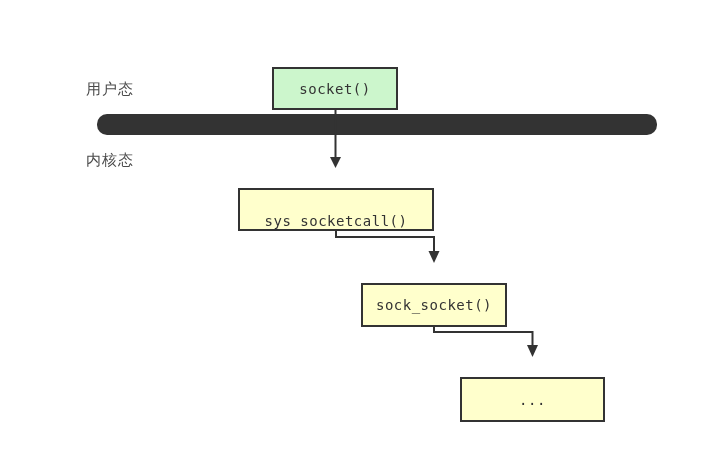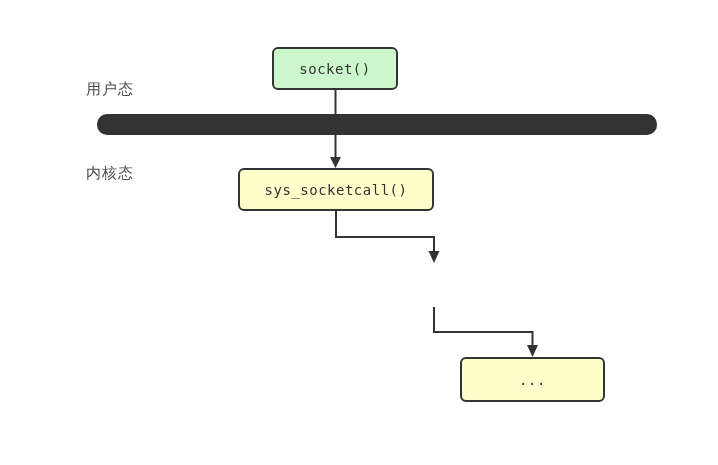--- a/index.html
+++ b/index.html
@@ -13,21 +13,21 @@
   }
   .region-label {
     position: absolute;
     font-size: 15px;
     letter-spacing: 1px;
     color: #4a4a4a;
     line-height: 1;
     white-space: nowrap;
   }
   .region-label.user   { left: 86px; top: 81px; }
-  .region-label.kernel { left: 86px; top: 152px; margin-top: 13px; }
+  .region-label.kernel { left: 86px; top: 152px; }
   .boundary-bar {
     position: absolute;
     left: 97px; top: 114px;
     width: 560px; height: 21px;
     border-radius: 10px;
     background: #333333;
   }
   .connectors {
     position: absolute;
     left: 0; top: 0;
@@ -36,29 +36,30 @@
   }
   .connectors polyline {
     fill: none;
     stroke-width: 2;
     stroke-linejoin: miter;
   }
   .node {
     position: absolute;
     box-sizing: border-box;
     border: 2px solid #333333;
-    border-radius: 6px;
+    border-radius: 0;
     display: flex;
     align-items: center;
     justify-content: center;
     font-family: "DejaVu Sans Mono", "Liberation Mono", monospace;
     font-size: 14px;
     letter-spacing: 0.5px;
     color: #333333;
     white-space: nowrap;
+    margin-top: 20px;
   }
   .node.socket         { left: 272px; top: 47px;  width: 126px; height: 43px; }
   .node.sys-socketcall { left: 238px; top: 168px; width: 196px; height: 43px; }
   .node.sock-socket    { left: 361px; top: 263px; width: 146px; height: 44px; }
   .node.ellipsis       { left: 460px; top: 357px; width: 145px; height: 45px; }
 </style>
 </head>
 <body>
 
 <div class="canvas">
@@ -78,22 +79,25 @@
     <polygon points="428.5,251 439.5,251 434,263" fill="#333333"></polygon>
 
     <polyline points="434,307 434,332 532.5,332 532.5,346" stroke="#333333"></polyline>
     <polygon points="527,345 538,345 532.5,357" fill="#333333"></polygon>
   </svg>
 
   <div class="node socket" style="background-color: rgb(204, 246, 204); border-color: rgb(51, 51, 51); color: rgb(51, 51, 51);">
     <span>socket()</span>
   </div>
 
-  <div class="node sys-socketcall" style="background-color: rgb(255, 255, 204); border-color: rgb(51, 51, 51); color: rgb(51, 51, 51);">
+  <div class="node sys-socketcall" style="background-color: rgb(255, 255, 204); border-color: rgb(51, 51, 51); color: rgb(51, 51, 51); align-items: flex-end;">
     <span>sys_socketcall()</span>
   </div>
 
+  <div class="node sock-socket" style="background-color: rgb(255, 255, 204); border-color: rgb(51, 51, 51); color: rgb(51, 51, 51);">
+    <span>sock_socket()</span>
+  </div>
 
   <div class="node ellipsis" style="background-color: rgb(255, 255, 204); border-color: rgb(51, 51, 51); color: rgb(51, 51, 51);">
     <span>...</span>
   </div>
 
 </div>
 
 </body></html>

